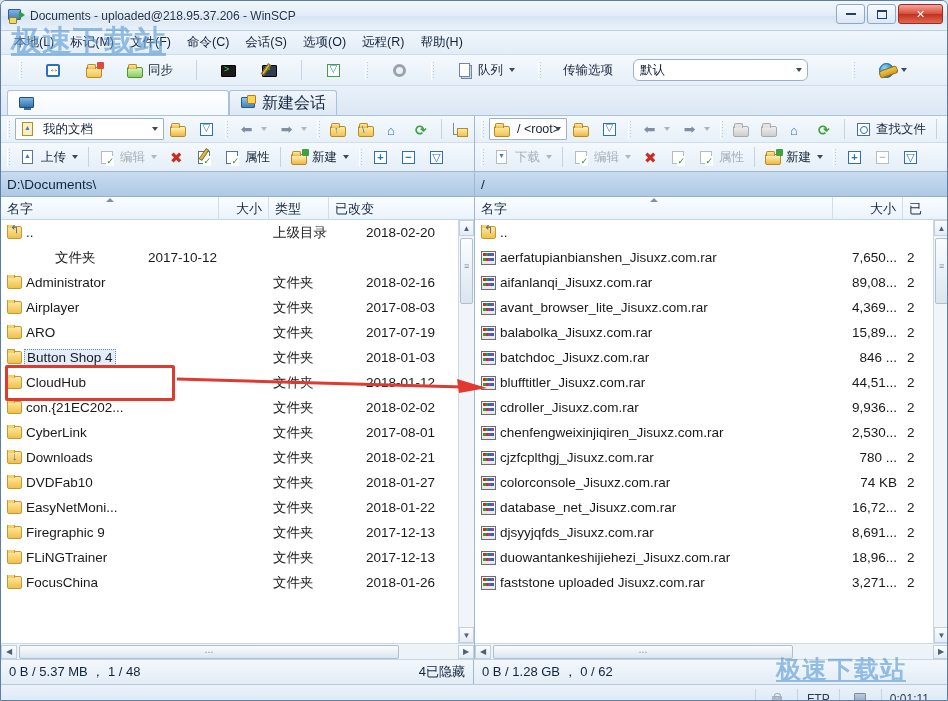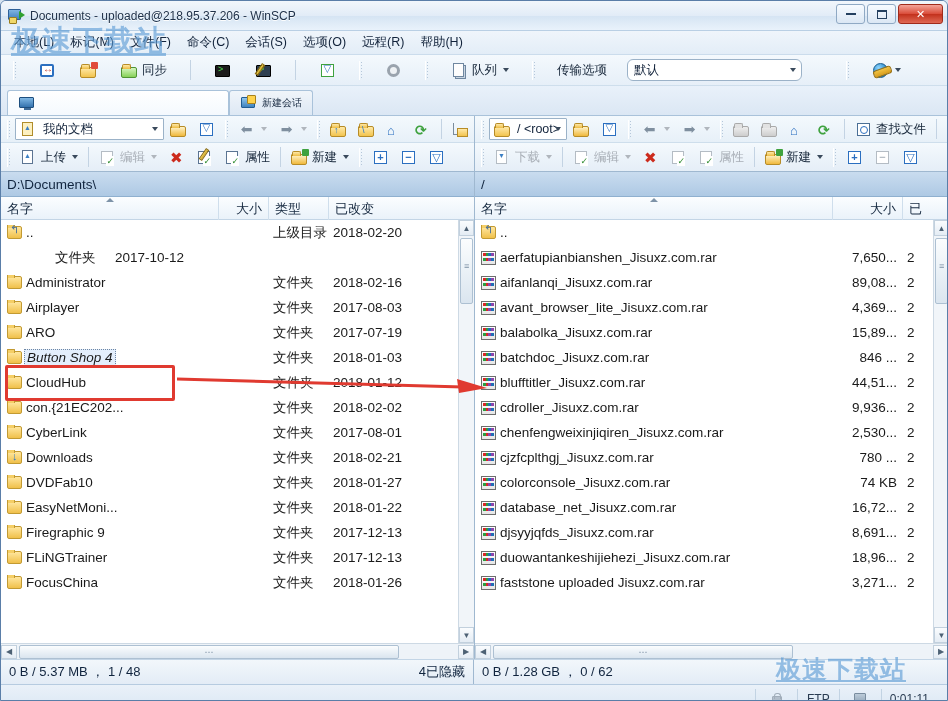--- a/index.html
+++ b/index.html
@@ -76,21 +76,21 @@
     border-bottom: 1px solid #cbdcec;
   }
   .menu-item {
     padding: 3px 7px; font-size: 12.5px; color: #11223a;
     white-space: nowrap; border-radius: 2px;
   }
 
   
   .toolbar {
     height: 31px; display: flex; align-items: center; gap: 14px;
-    padding-left: 8px;
+    padding-left: 14px;
     background: linear-gradient(180deg,#f4f9fd,#e6eff8);
     border-bottom: 1px solid #cedeec;
   }
   .grip {
     width: 3px; height: 19px; margin: 0 4px; flex: none;
     background-image: radial-gradient(circle, #b5c7da 40%, transparent 42%);
     background-size: 3px 3px;
     border-left: 1px solid #fff;
   }
   .tb-sep { width:1px; height: 20px; background:#c3d3e3; margin: 0 4px; flex:none; }
@@ -196,21 +196,21 @@
   .lbl-sm { font-size:12.5px; color:#152538; white-space: nowrap; }
 
   
   .tabbar {
     height: 30px; display: flex; align-items: flex-end;
     background: linear-gradient(180deg,#e9f1fa,#dbe7f4);
     padding-left: 6px; border-bottom: 1px solid #a9c2da;
   }
   .tab {
     height: 25px; display:flex; align-items:center; gap:5px;
-    padding: 0 10px; font-size: 10px; color:#16283f;
+    padding: 0 10px; font-size: 16px; color:#16283f;
     border: 1px solid #a9c2da; border-bottom: none;
     background: linear-gradient(180deg,#ffffff,#eef4fb);
     border-radius: 3px 3px 0 0; white-space: nowrap;
   }
   .tab.session { width: 222px; background: linear-gradient(180deg,#ffffff,#f4f9fe); }
   .tab.newsession { background: linear-gradient(180deg,#f0f5fa,#dde8f4); }
 
   
   .panels { display: flex; height: 543px; }
   .panel { width: 474px; position: relative; display:flex; flex-direction:column; }
@@ -259,28 +259,28 @@
     font-size: 13.5px; color:#1a1a1a;
   }
   .frow .c-name { flex:none; display:flex; align-items:center; gap:4px; padding-left:6px; overflow:hidden; white-space:nowrap;}
   .frow .c-size { flex:none; text-align:right; padding-right:6px; white-space:nowrap; }
   .frow .c-type { flex:none; padding-left:4px; white-space:nowrap; }
   .frow .c-date { flex:none; padding-left:4px; white-space:nowrap; }
 
   .left .c-name { width:218px; }
   .left .c-size { width:50px; }
   .left .c-type { width:60px; }
-  .left .c-date { width:115px; }
+  .left .c-date { width:115px;margin-left:33px; }
 
   .right .c-name { width:358px; }
   .right .c-size { width:70px; }
   .right .c-date { width:30px; }
 
   .frow.selected .c-name .nm {
-    background: #e3eefc; border: 1px dotted #6d86a4; padding: 0 2px; margin-left:-2px;font-style:italic;
+    background: #e3eefc; border: 1px dotted #6d86a4; padding: 0 2px; margin-left:-2px;
   }
   .ficon-folder {
     width:15px;height:13px;position:relative;flex:none;
     background: linear-gradient(180deg,#ffe7a0,#f0c04a);
     border:1px solid #c29a32; border-radius:0 2px 2px 2px;
   }
   .ficon-folder::before{
     content:""; position:absolute; left:-1px; top:-3px; width:6px;height:3px;
     background:#f5cf67; border:1px solid #c29a32; border-bottom:none; border-radius:1px 1px 0 0;
   }

